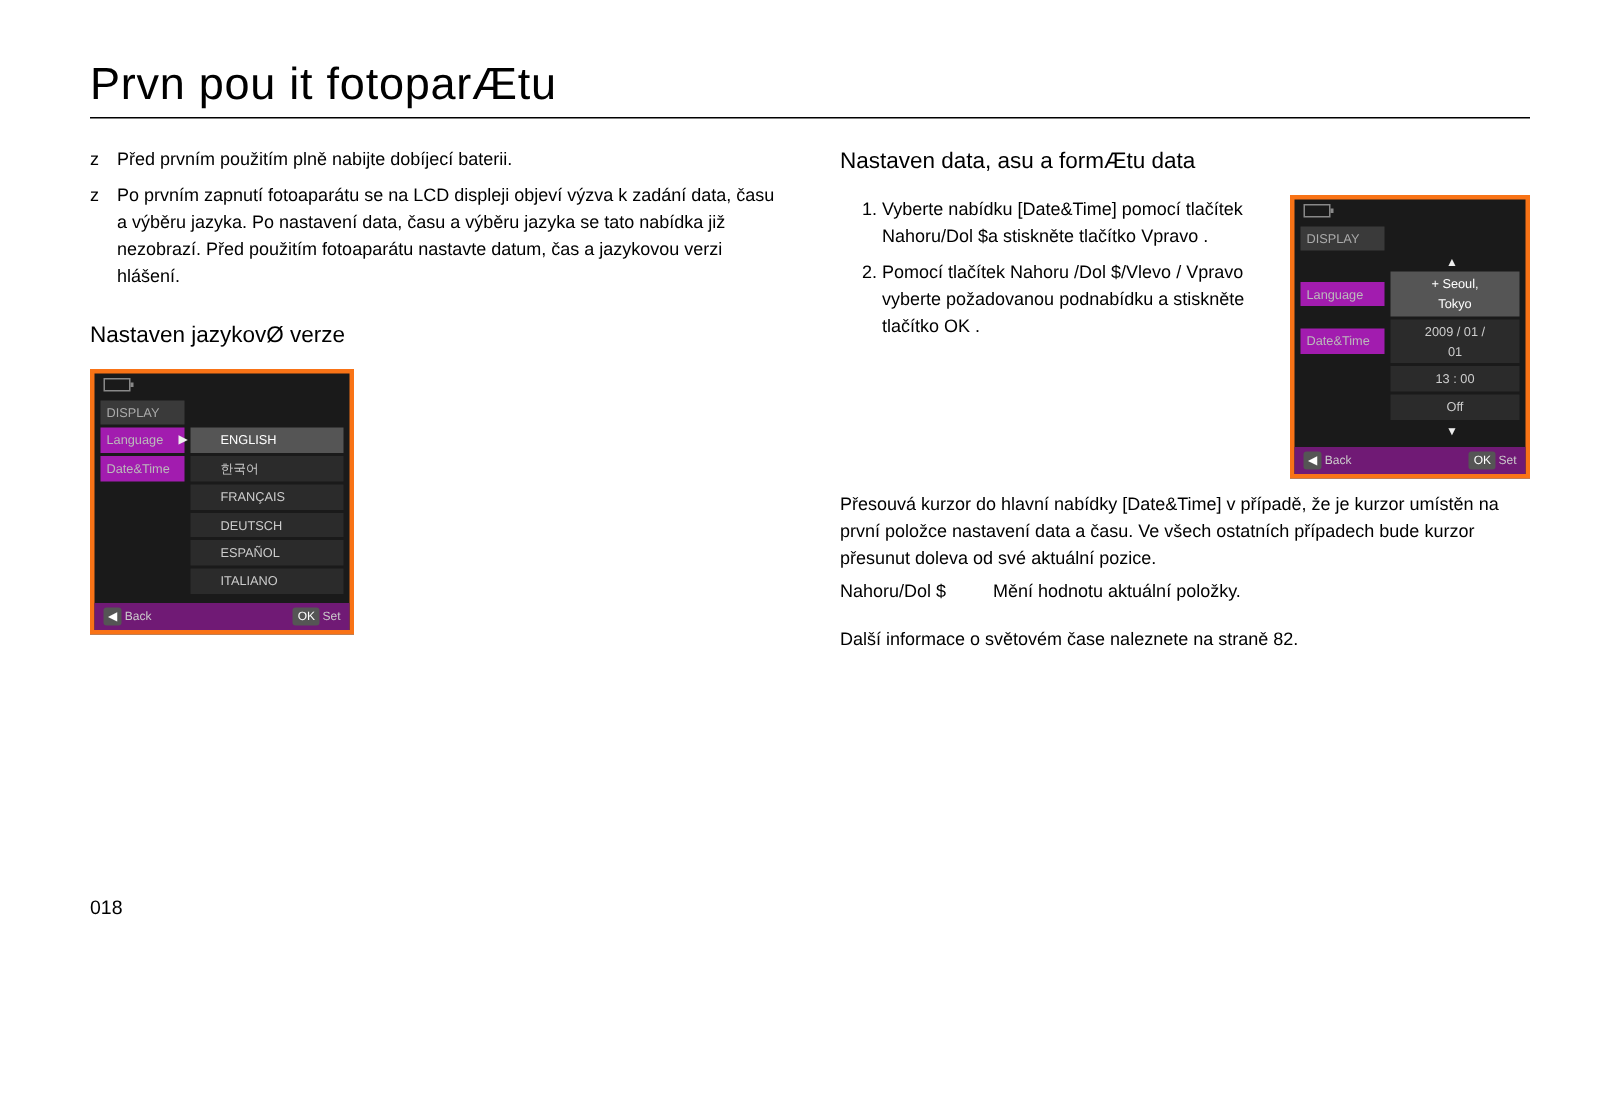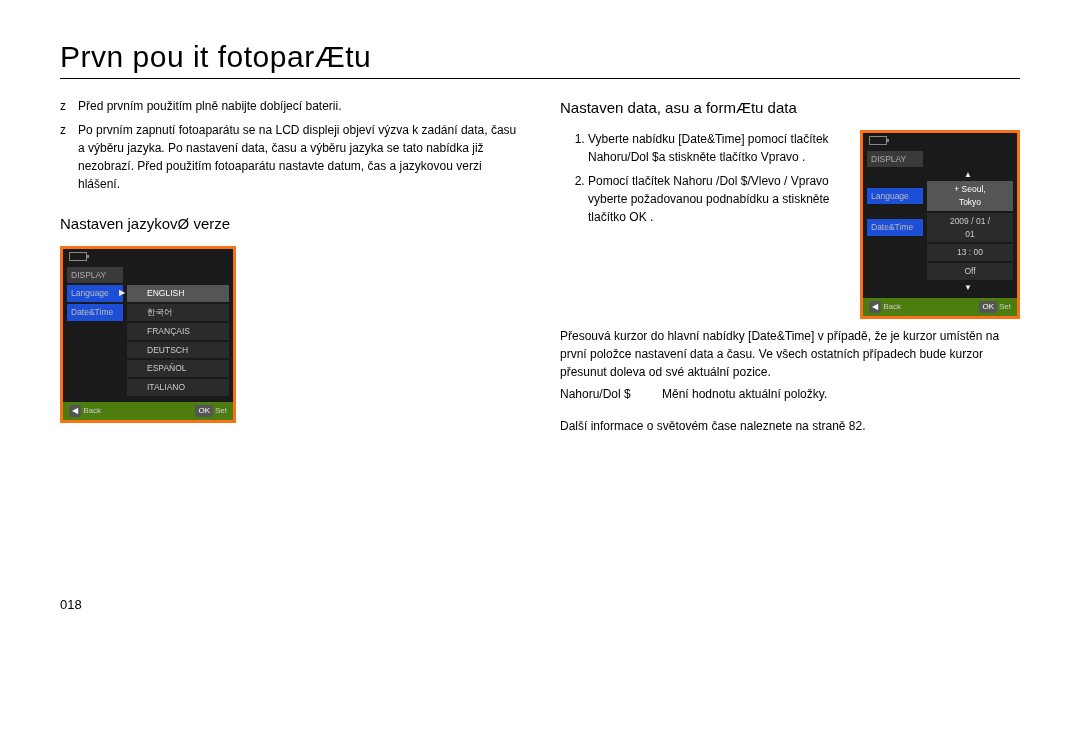--- a/index.html
+++ b/index.html
@@ -15,28 +15,28 @@
   ol { list-style: decimal; padding-left: 28px; }
   ol li { margin-bottom: 6px; padding-right: 4px; }
   .left-row { display: flex; gap: 16px; align-items: flex-start; }
   .right-row { display: flex; gap: 16px; align-items: flex-start; justify-content: flex-end; }
   .lcd { width: 176px; background: #1a1a1a; border: 3px solid #f97316; color: #aaa; font-size: 9px; }
   .lcd-top { height: 16px; display: flex; align-items: center; padding: 0 6px; }
   .battery { width: 18px; height: 9px; border: 1px solid #888; position: relative; display:inline-block; }
   .battery::after { content:""; position:absolute; right:-3px; top:2px; width:2px; height:3px; background:#888; }
   .lcd-list { padding: 2px 4px 4px 4px; }
   .lcd-row { display: flex; align-items: center; gap: 4px; margin-bottom: 2px; }
-  .lcd-label { flex: 0 0 56px; background:#1d4ed8; padding: 2px 4px; color:#bbb; font-size:8.5px; }
+  .lcd-label { flex: 0 0 56px; background:#a21caf; padding: 2px 4px; color:#bbb; font-size:8.5px; }
   .lcd-label.heading { background: #3a3a3a; color: #aaa; }
   .lcd-value { flex: 1; background: #2b2b2b; padding: 2px 20px; color: #ccc; font-size: 8.5px; text-align: left; position: relative; }
   .lcd-value.hl { background: #555; color: #fff; }
   .lcd-value.center { text-align: center; }
   .arrow-r { position: absolute; left: -8px; top: 2px; color:#eee; font-size:8px; }
   .tri-up, .tri-down { font-size:8px; color:#eee; text-align:center; }
-  .lcd-foot { display:flex; justify-content:space-between; background:#4d7c0f; padding:3px 6px; font-size:8px; color:#ccc; }
+  .lcd-foot { display:flex; justify-content:space-between; background:#701a75; padding:3px 6px; font-size:8px; color:#ccc; }
   .lcd-foot span b { display:inline-block; background:#555; color:#fff; padding:0 3px; border-radius:2px; font-weight:normal; font-size:8px; margin-right:2px;}
   .kv-table { margin-top: 8px; }
   .kv-row { display:flex; gap: 12px; margin-bottom: 4px; }
   .kv-key { flex: 0 0 90px; }
   .kv-val { flex: 1; }
   .note { margin-top: 14px; }
   .pagenum { position: absolute; left: 60px; bottom: 24px; font-size: 13px; }
 </style>
 </head>
 <body>

